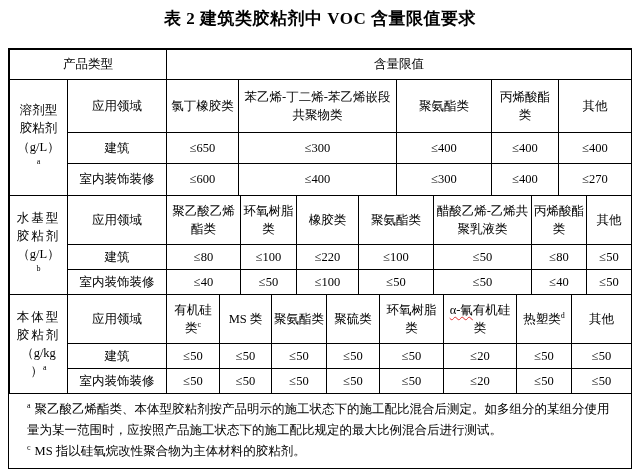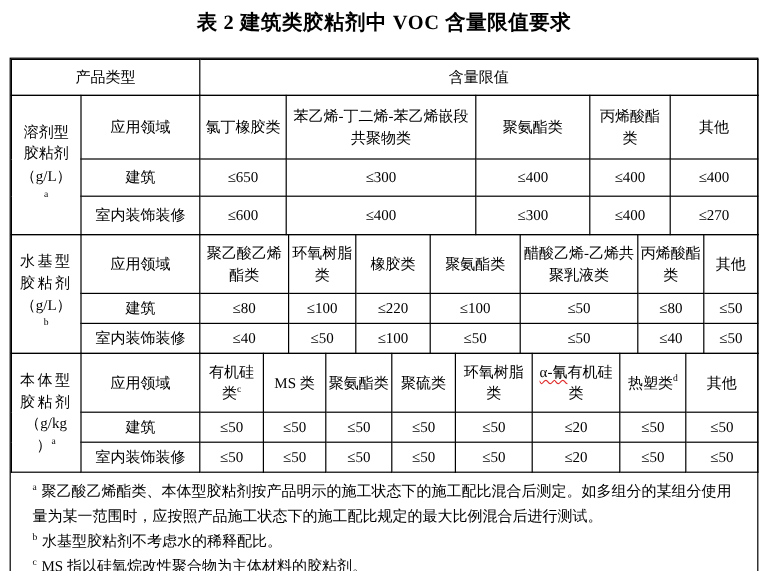--- a/index.html
+++ b/index.html
@@ -199,19 +199,18 @@
         <td class="h22">≤50</td>
         <td class="h22">≤20</td>
         <td class="h22">≤50</td>
         <td class="h22">≤50</td>
       </tr>
     </tbody>
       </table>
 
     <div class="footnotes">
       <div class="fn"><sup>a</sup><span>聚乙酸乙烯酯类、本体型胶粘剂按产品明示的施工状态下的施工配比混合后测定。如多组分的某组分使用量为某一范围时，应按照产品施工状态下的施工配比规定的最大比例混合后进行测试。</span></div>
-      <div class="fn"><sup>b</sup><span>水基型胶粘剂不考虑水的稀释配比。</span></div>
       <div class="fn"><sup>c</sup><span>MS 指以硅氧烷改性聚合物为主体材料的胶粘剂。</span></div>
 
     </div>
 
   </div>
 </div>
 
 </body></html>

